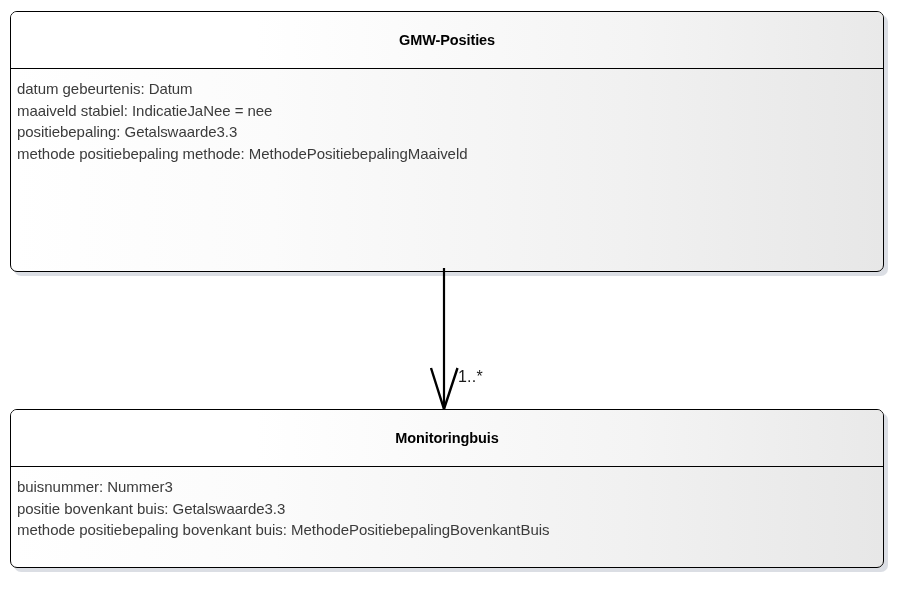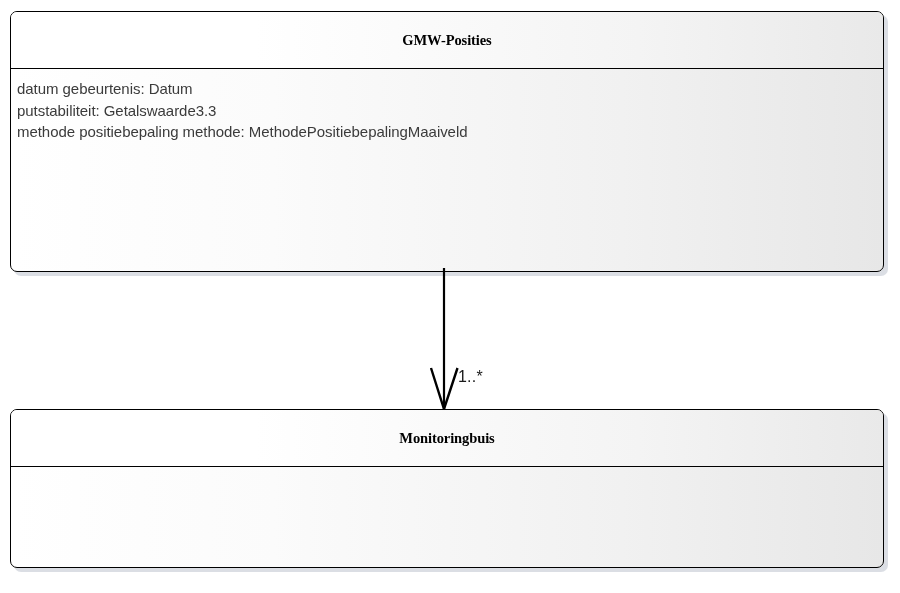--- a/index.html
+++ b/index.html
@@ -36,21 +36,20 @@
   }
 
   .uml-class-header {
     box-sizing: border-box;
     height: 100%;
     display: flex;
     align-items: center;
     justify-content: center;
     border-bottom: 1.6px solid #000000;
     background: linear-gradient(to right, #ffffff 0%, #ffffff 28%, #f4f4f4 72%, #e9e9e9 100%);
-    font-family: Liberation Serif, serif;
   }
 
   .uml-class-name {
     font-size: 14.5px;
     font-weight: bold;
     color: #000000;
     letter-spacing: -0.1px;
     white-space: nowrap;
   }
 
@@ -112,32 +111,38 @@
 <body>
 
 <div class="diagram-canvas">
 
   <div class="uml-class" id="class-gmw-posities">
     <div class="uml-class-header">
       <span class="uml-class-name">GMW-Posities</span>
     </div>
     <div class="uml-attr-compartment">
       <div class="uml-attr">datum gebeurtenis: Datum</div>
-      <div class="uml-attr">putstabiliteit: Getalswaarde3.3</div>
+      <div class="uml-attr">maaiveld stabiel: IndicatieJaNee = nee</div>
+      <div class="uml-attr">positiebepaling: Getalswaarde3.3</div>
       <div class="uml-attr">methode positiebepaling methode: MethodePositiebepalingMaaiveld</div>
     </div>
   </div>
 
   <div class="connector">
     <svg width="120" height="146" viewBox="0 0 120 146">
       <line x1="34" y1="0" x2="34" y2="141" stroke="#000000" stroke-width="2.2"></line>
       <path d="M 21 100 L 34 141 L 47.5 100" fill="none" stroke="#000000" stroke-width="2.4" stroke-linecap="butt" stroke-linejoin="miter"></path>
     </svg>
   </div>
   <div class="multiplicity-label">1..*</div>
 
   <div class="uml-class" id="class-monitoringbuis">
     <div class="uml-class-header">
       <span class="uml-class-name">Monitoringbuis</span>
     </div>
+    <div class="uml-attr-compartment">
+      <div class="uml-attr">buisnummer: Nummer3</div>
+      <div class="uml-attr">positie bovenkant buis: Getalswaarde3.3</div>
+      <div class="uml-attr">methode positiebepaling bovenkant buis: MethodePositiebepalingBovenkantBuis</div>
+    </div>
   </div>
 
 </div>
 
 </body></html>

